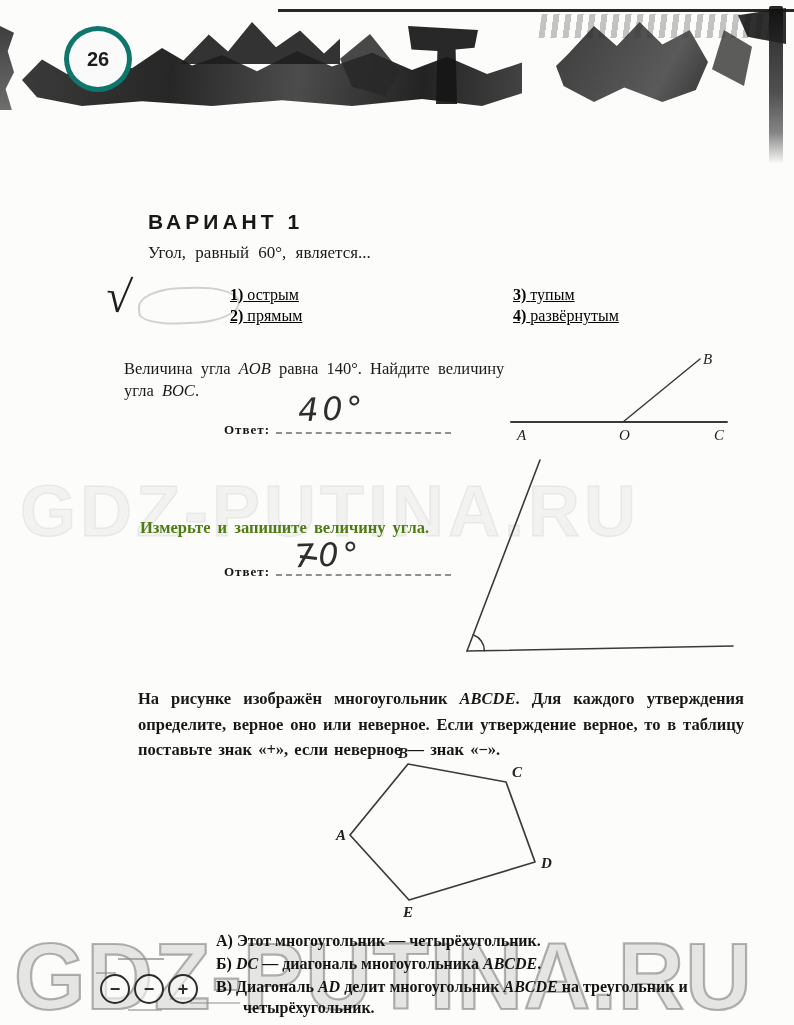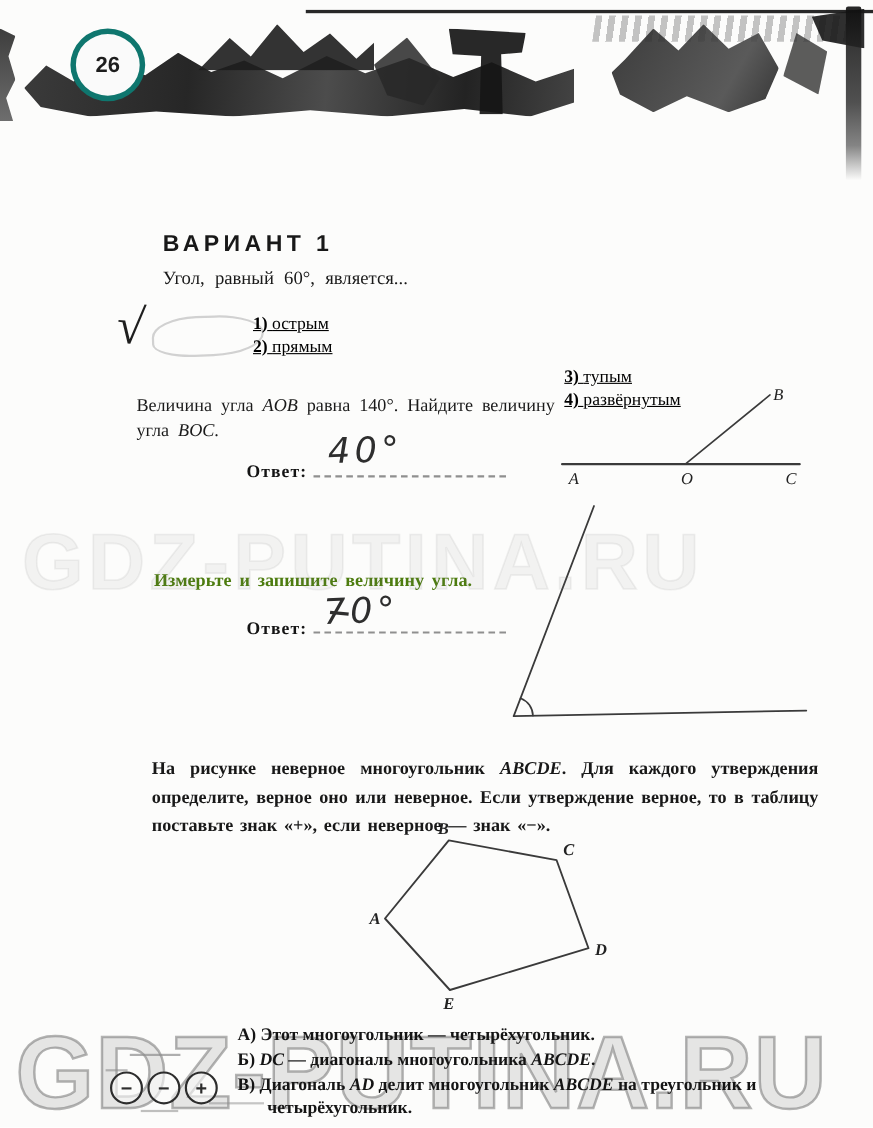--- a/index.html
+++ b/index.html
@@ -40,24 +40,24 @@
   
   .variant-title{left:148px;top:192px;font-family:"Liberation Sans",sans-serif;font-weight:bold;
     font-size:21px;letter-spacing:4px;color:#181818;margin-top:18px;}
   .q1-prompt{left:148px;top:243px;font-size:17px;word-spacing:5px;color:#1a1a1a;}
   .checkmark{left:106px;top:274px;font-size:46px;color:#1e1e1e;transform:rotate(6deg);line-height:1;}
   .pencil-oval{left:138px;top:287px;width:98px;height:33px;border:2px solid #c9c9c9;opacity:.85;
     border-radius:48% 52% 55% 45%/60% 55% 65% 40%;transform:rotate(-2deg);}
   .opt{font-size:16px;color:#000000;line-height:21px;text-decoration:underline;}
   .opt b{letter-spacing:0;}
   .opt-col1{left:230px;top:284px;}
-  .opt-col2{left:513px;top:284px;margin-top:48px;}
+  .opt-col2{left:513px;top:284px;}
 
   .q2-text{left:124px;top:358px;width:430px;font-size:16.5px;word-spacing:4px;line-height:22px;color:#1a1a1a;}
-  .ans-row{font-size:16px;color:#141414;}
+  .ans-row{font-size:13px;color:#141414;}
   .ans-label{font-weight:bold;letter-spacing:1px;}
   .ans-line{display:inline-block;width:175px;height:12px;border-bottom:2px dashed #8f8f8f;margin-left:6px;}
   .q2-ans{left:224px;top:420px;}
   .q3-prompt{left:140px;top:518px;font-size:16.5px;font-weight:bold;word-spacing:3px;color:#4d7c0f;}
   .q3-ans{left:224px;top:562px;}
   .handwriting{font-family:"DejaVu Sans",sans-serif;font-style:italic;font-size:32px;color:#2e2e2e;
     letter-spacing:4px;transform:rotate(-2deg);z-index:4;}
   .hw2{left:298px;top:390px;}
   .hw3{left:294px;top:536px;}
   .t-cross{left:300px;top:556px;width:17px;height:2.5px;background:#2e2e2e;transform:rotate(6deg);z-index:4;}
@@ -154,21 +154,21 @@
   <div class="abs handwriting hw3">70°</div>
   <div class="abs t-cross"></div>
 
   <svg class="abs" style="left:436px;top:450px;" width="312" height="218">
     <line class="stroke" x1="31" y1="201" x2="104" y2="10" stroke-width="1.6"></line>
     <line class="stroke" x1="31" y1="201" x2="297" y2="196" stroke-width="1.6"></line>
     <path class="stroke" d="M 48.5 200.7 A 17.5 17.5 0 0 0 37.2 184.7" stroke-width="1.5"></path>
   </svg>
 
   <div class="abs q4-para">
-    <span>На рисунке неверное многоугольник </span><i>ABCDE</i><span>. Для каждого утверждения определите, верное оно или неверное. Если утверждение верное, то в таблицу поставьте знак «+», если неверное — знак «−».</span>
+    <span>На рисунке изображён многоугольник </span><i>ABCDE</i><span>. Для каждого утверждения определите, верное оно или неверное. Если утверждение верное, то в таблицу поставьте знак «+», если неверное — знак «−».</span>
   </div>
 
   <svg class="abs" style="left:326px;top:740px;" width="244" height="190">
     <polygon class="stroke" points="24,95 82,24 180,42 209,122 83,160" stroke-width="1.7"></polygon>
     <text class="dlab dlab-b" x="10" y="100">A</text>
     <text class="dlab dlab-b" x="72" y="18">B</text>
     <text class="dlab dlab-b" x="186" y="37">C</text>
     <text class="dlab dlab-b" x="215" y="128">D</text>
     <text class="dlab dlab-b" x="77" y="177">E</text>
   </svg>

